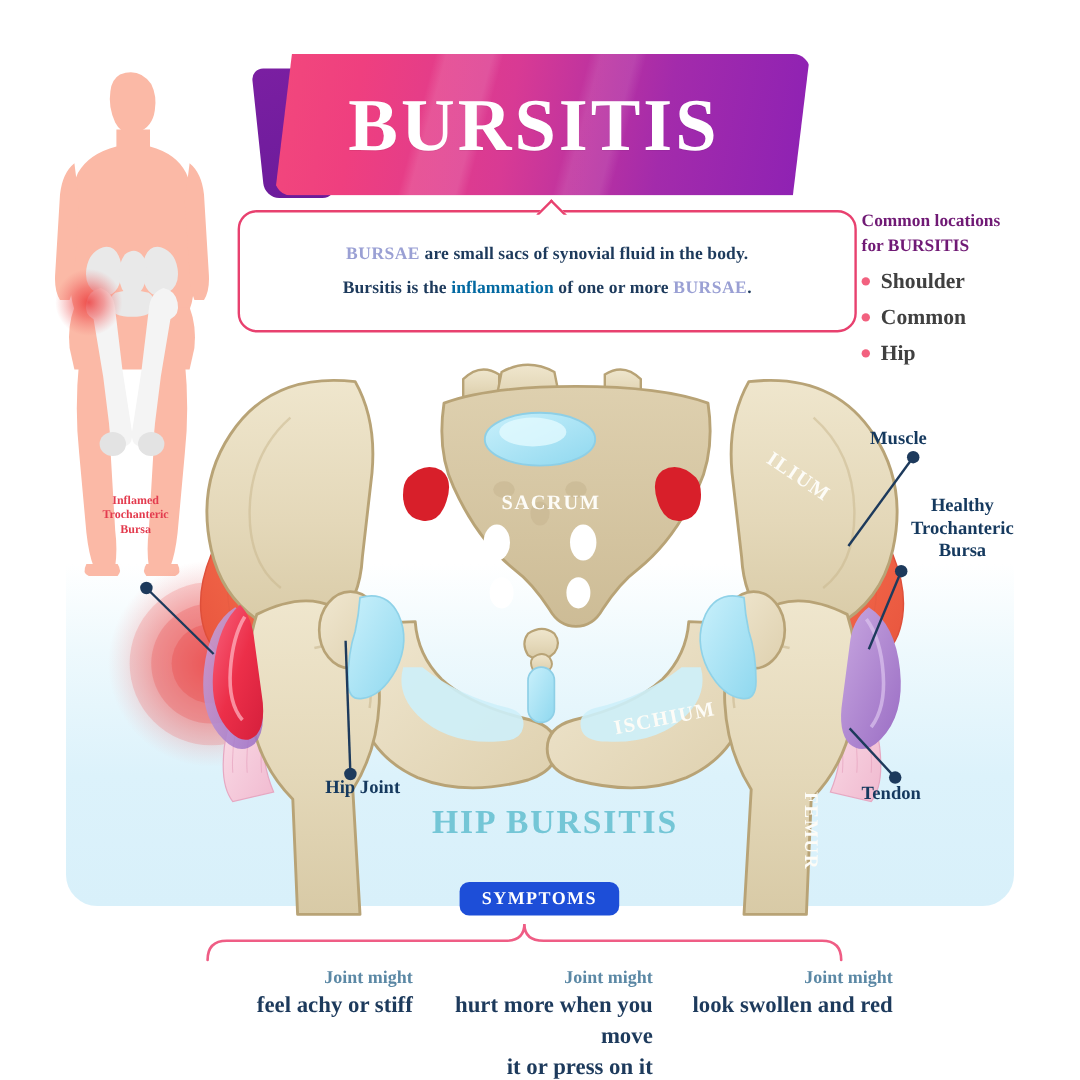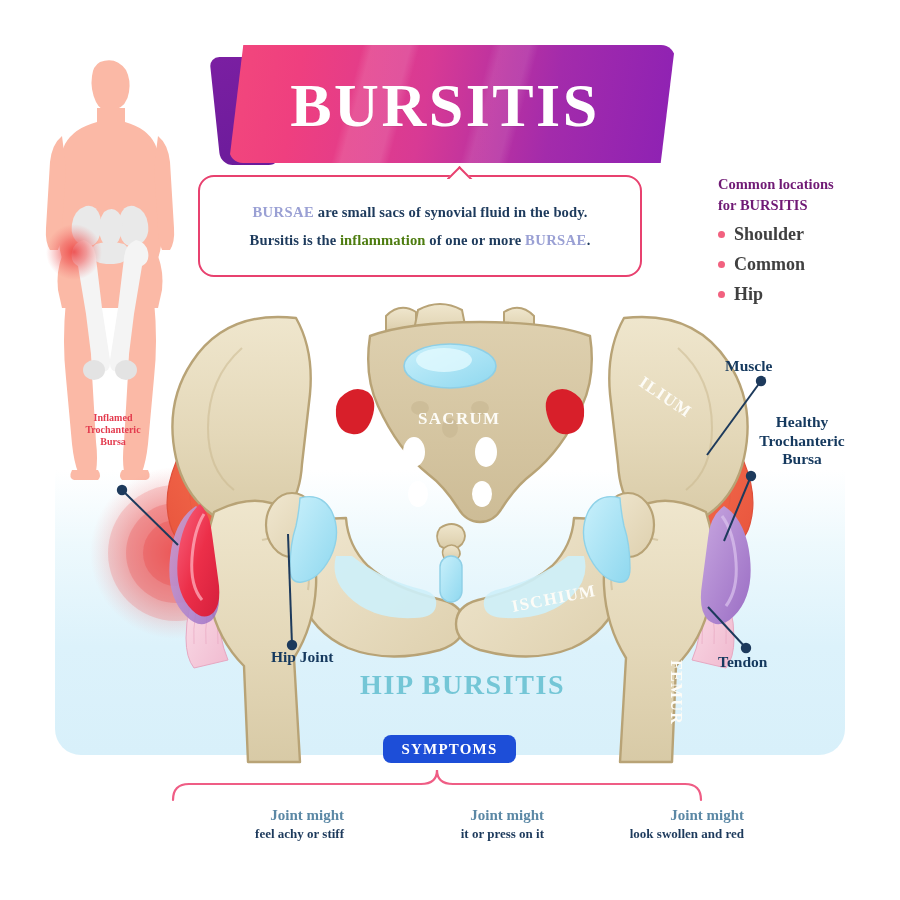--- a/index.html
+++ b/index.html
@@ -38,38 +38,38 @@
   }
   .banner-title{
     position:absolute;inset:0;display:flex;align-items:center;justify-content:center;
     color:#fff;font-size:62px;font-weight:bold;letter-spacing:2.5px;
     font-family:"Liberation Serif",serif;z-index:3;
     text-shadow:0 1px 0 rgba(0,0,0,.06);
   }
 
   
   .desc-card{
-    position:absolute;left:198px;top:175px;width:444px;height:102px;
+    position:absolute;left:198px;top:175px;width:516px;height:102px;
     border:2px solid #e8416f;border-radius:16px;background:#fff;box-sizing:border-box;
     display:flex;flex-direction:column;align-items:center;justify-content:center;
   }
   .desc-notch{
     position:absolute;left:447px;top:163px;width:26px;height:16px;overflow:hidden;z-index:4;
   }
   .desc-notch:before{
     content:"";position:absolute;left:3px;top:7px;width:17px;height:17px;
     background:#fff;border-left:2px solid #e8416f;border-top:2px solid #e8416f;
     transform:rotate(45deg);
   }
   .desc-line{
     font-size:14.6px;font-weight:bold;color:#1d3a5c;line-height:1.92;
     letter-spacing:.1px;white-space:nowrap;
   }
   .bursae{color:#9aa0d4;letter-spacing:.4px;}
-  .inflam{color:#4d7c0f;}
+  .inflam{color:#0369a1;}
 
   
   .common{position:absolute;left:718px;top:174px;width:175px;}
   .common-h{font-size:14.5px;font-weight:bold;color:#701a75;line-height:1.42;}
   .common-li{display:flex;align-items:center;margin-top:9px;}
   .dot{width:7px;height:7px;border-radius:50%;background:#f2617f;margin-right:9px;flex:none;}
   .common-li span{font-size:18px;font-weight:bold;color:#404040;}
 
   
   .lbl{position:absolute;font-weight:bold;color:#15395e;line-height:1.2;}
@@ -77,21 +77,21 @@
 
   
   .sym-pill{
     position:absolute;left:383px;top:735px;width:133px;height:28px;
     background:#1d4ed8;border-radius:8px;display:flex;align-items:center;justify-content:center;
     color:#fff;font-size:15px;font-weight:bold;letter-spacing:1.2px;
   }
   .sym-row{position:absolute;left:150px;top:805px;width:600px;display:flex;}
   .sym-col{flex:1;text-align:right;padding:0 6px;}
   .sym-top{font-size:15px;font-weight:bold;color:#5b88a5;line-height:1.35;}
-  .sym-bot{font-size:13px;font-weight:bold;color:#1d3a5c;line-height:1.35;}
+  .sym-bot{font-size:19px;font-weight:bold;color:#1d3a5c;line-height:1.35;}
 
   svg{display:block;}
   .svg-abs{position:absolute;left:0;top:0;pointer-events:none;}
   .bonetxt{fill:#fdfcf7;font-family:"Liberation Serif",serif;font-weight:bold;letter-spacing:1.3px;}
   .hipb{fill:#74c6d6;font-family:"Liberation Serif",serif;font-weight:bold;font-size:28px;letter-spacing:1.6px;}
 </style>
 </head>
 <body>
 
 <div id="stage">
@@ -397,20 +397,21 @@
     <path d="M173 800 q0 -16 16 -16 l232 0 q16 0 16 -14 q0 14 16 14 l232 0 q16 0 16 16" fill="none" stroke="#ef5d85" stroke-width="2.2" stroke-linecap="round"></path>
   </svg>
 
   <div class="sym-row">
     <div class="sym-col">
       <div class="sym-top">Joint might</div>
       <div class="sym-bot">feel achy or stiff</div>
     </div>
     <div class="sym-col">
       <div class="sym-top">Joint might</div>
+      <div class="sym-bot">hurt more when you move</div>
       <div class="sym-bot">it or press on it</div>
     </div>
     <div class="sym-col">
       <div class="sym-top">Joint might</div>
       <div class="sym-bot">look swollen and red</div>
     </div>
   </div>
 
 </div>
 

